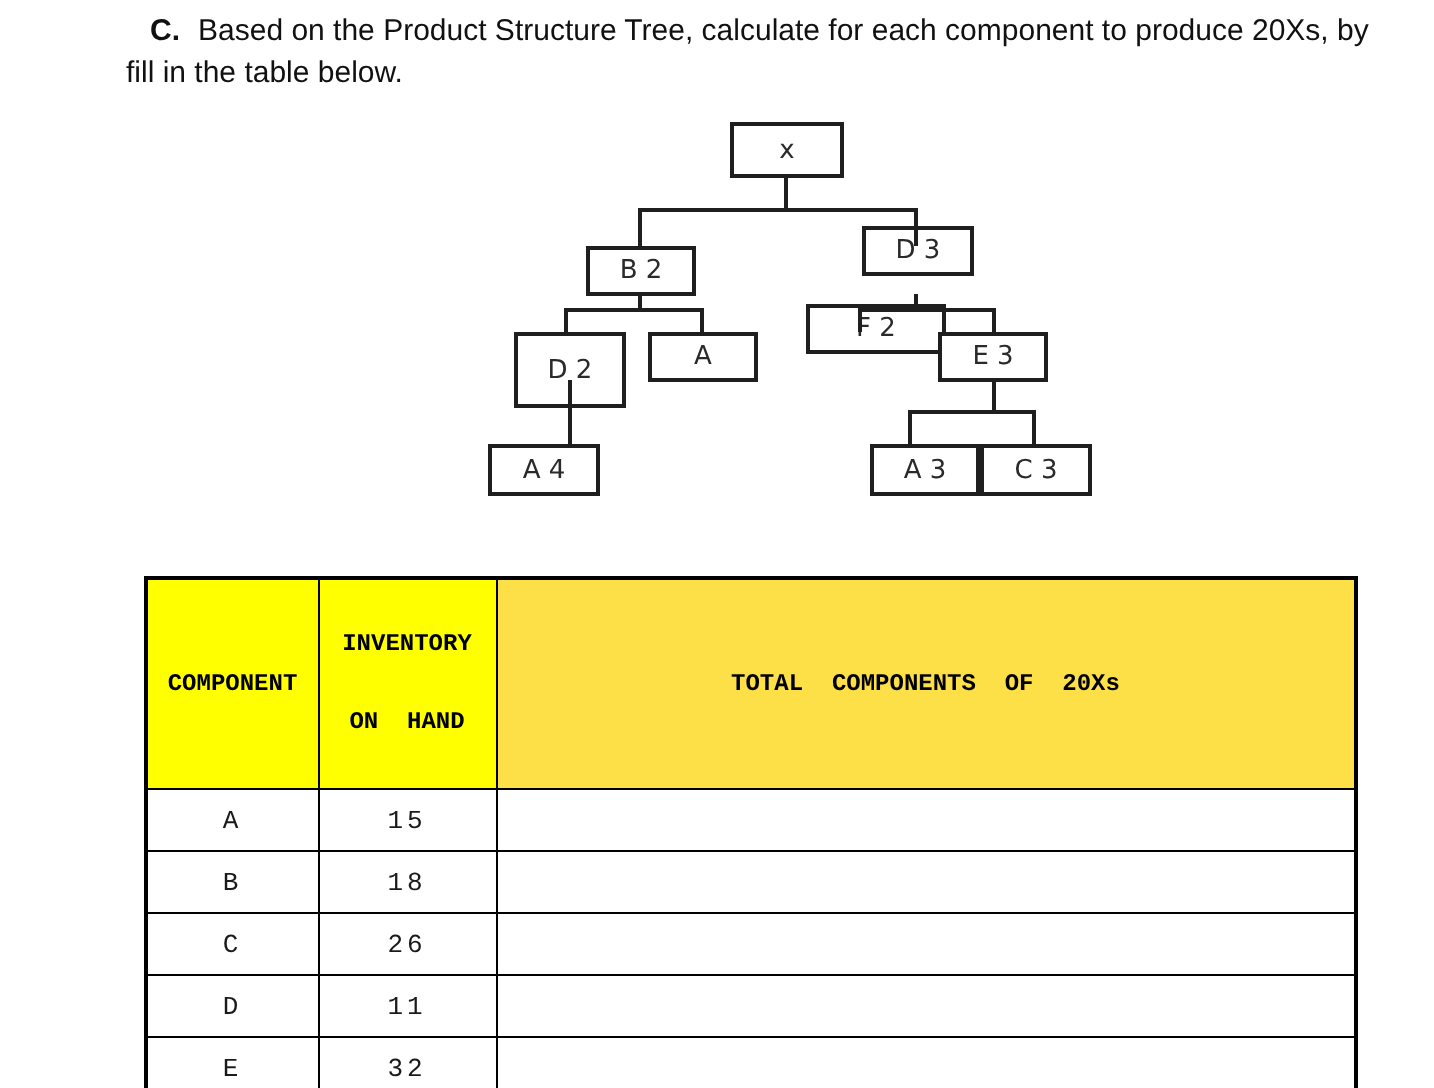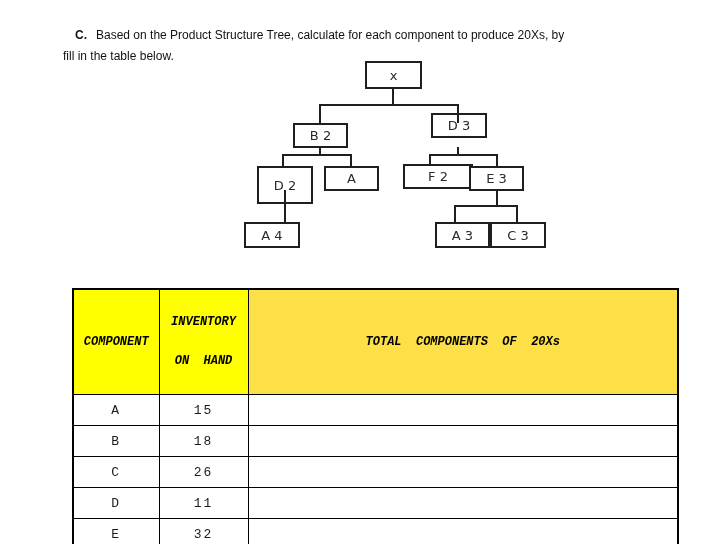--- a/index.html
+++ b/index.html
@@ -10,23 +10,23 @@
     background: #ffffff;
     overflow: hidden;
     font-family: "Liberation Sans", sans-serif;
     color: #000000;
   }
 
   
   .title {
     position: absolute;
     left: 63px;
-    top: 25px;
+    top: 5px;
     width: 640px;
-    font-size: 12px;
+    font-size: 15px;
     line-height: 21px;
     color: #111111;
   }
   .title .line1 { text-indent: 12px; }
   .q-label { font-weight: bold; margin-right: 9px; }
 
   
   #tree { position: absolute; left: 0; top: 0; width: 717px; height: 280px; }
   .tnode {
     position: absolute;
@@ -61,21 +61,20 @@
   table.comp th {
     background: #FFFF00;
     height: 26px;
     font-family: "Liberation Mono", "DejaVu Sans Mono", monospace;
     font-weight: bold;
     font-size: 12px;
     line-height: 13px;
     white-space: pre;
     text-align: center;
     vertical-align: middle;
-    font-style: italic;
   }
   table.comp td {
     height: 30px;
     font-family: "Liberation Mono", "DejaVu Sans Mono", monospace;
     font-size: 13px;
     letter-spacing: 2px;
     text-align: center;
     vertical-align: middle;
     color: #1a1a1a;
   }
@@ -90,21 +89,21 @@
     <div class="line2">fill in the table below.</div>
   </div>
 
   <div id="tree">
 
     <div class="tnode" style="left:365px;top:61px;width:57px;height:28px">x</div>
     <div class="tnode" style="left:293px;top:123px;width:55px;height:25px">B 2</div>
     <div class="tnode" style="left:431px;top:113px;width:56px;height:25px">D 3</div>
     <div class="tnode" style="left:257px;top:166px;width:56px;height:38px">D 2</div>
     <div class="tnode" style="left:324px;top:166px;width:55px;height:25px">A</div>
-    <div class="tnode" style="left:403px;top:164px;width:70px;height:25px">F 2</div>
+    <div class="tnode" style="left:403px;top:152px;width:70px;height:25px">F 2</div>
     <div class="tnode" style="left:469px;top:166px;width:55px;height:25px">E 3</div>
     <div class="tnode" style="left:244px;top:222px;width:56px;height:26px">A 4</div>
     <div class="tnode" style="left:435px;top:222px;width:55px;height:26px">A 3</div>
     <div class="tnode" style="left:490px;top:222px;width:56px;height:26px">C 3</div>
 
     <div class="tline" style="left:392px;top:88px;width:2px;height:18px"></div>
     <div class="tline" style="left:319px;top:104px;width:140px;height:2px"></div>
     <div class="tline" style="left:319px;top:104px;width:2px;height:19px"></div>
     <div class="tline" style="left:457px;top:104px;width:2px;height:19px"></div>
 

